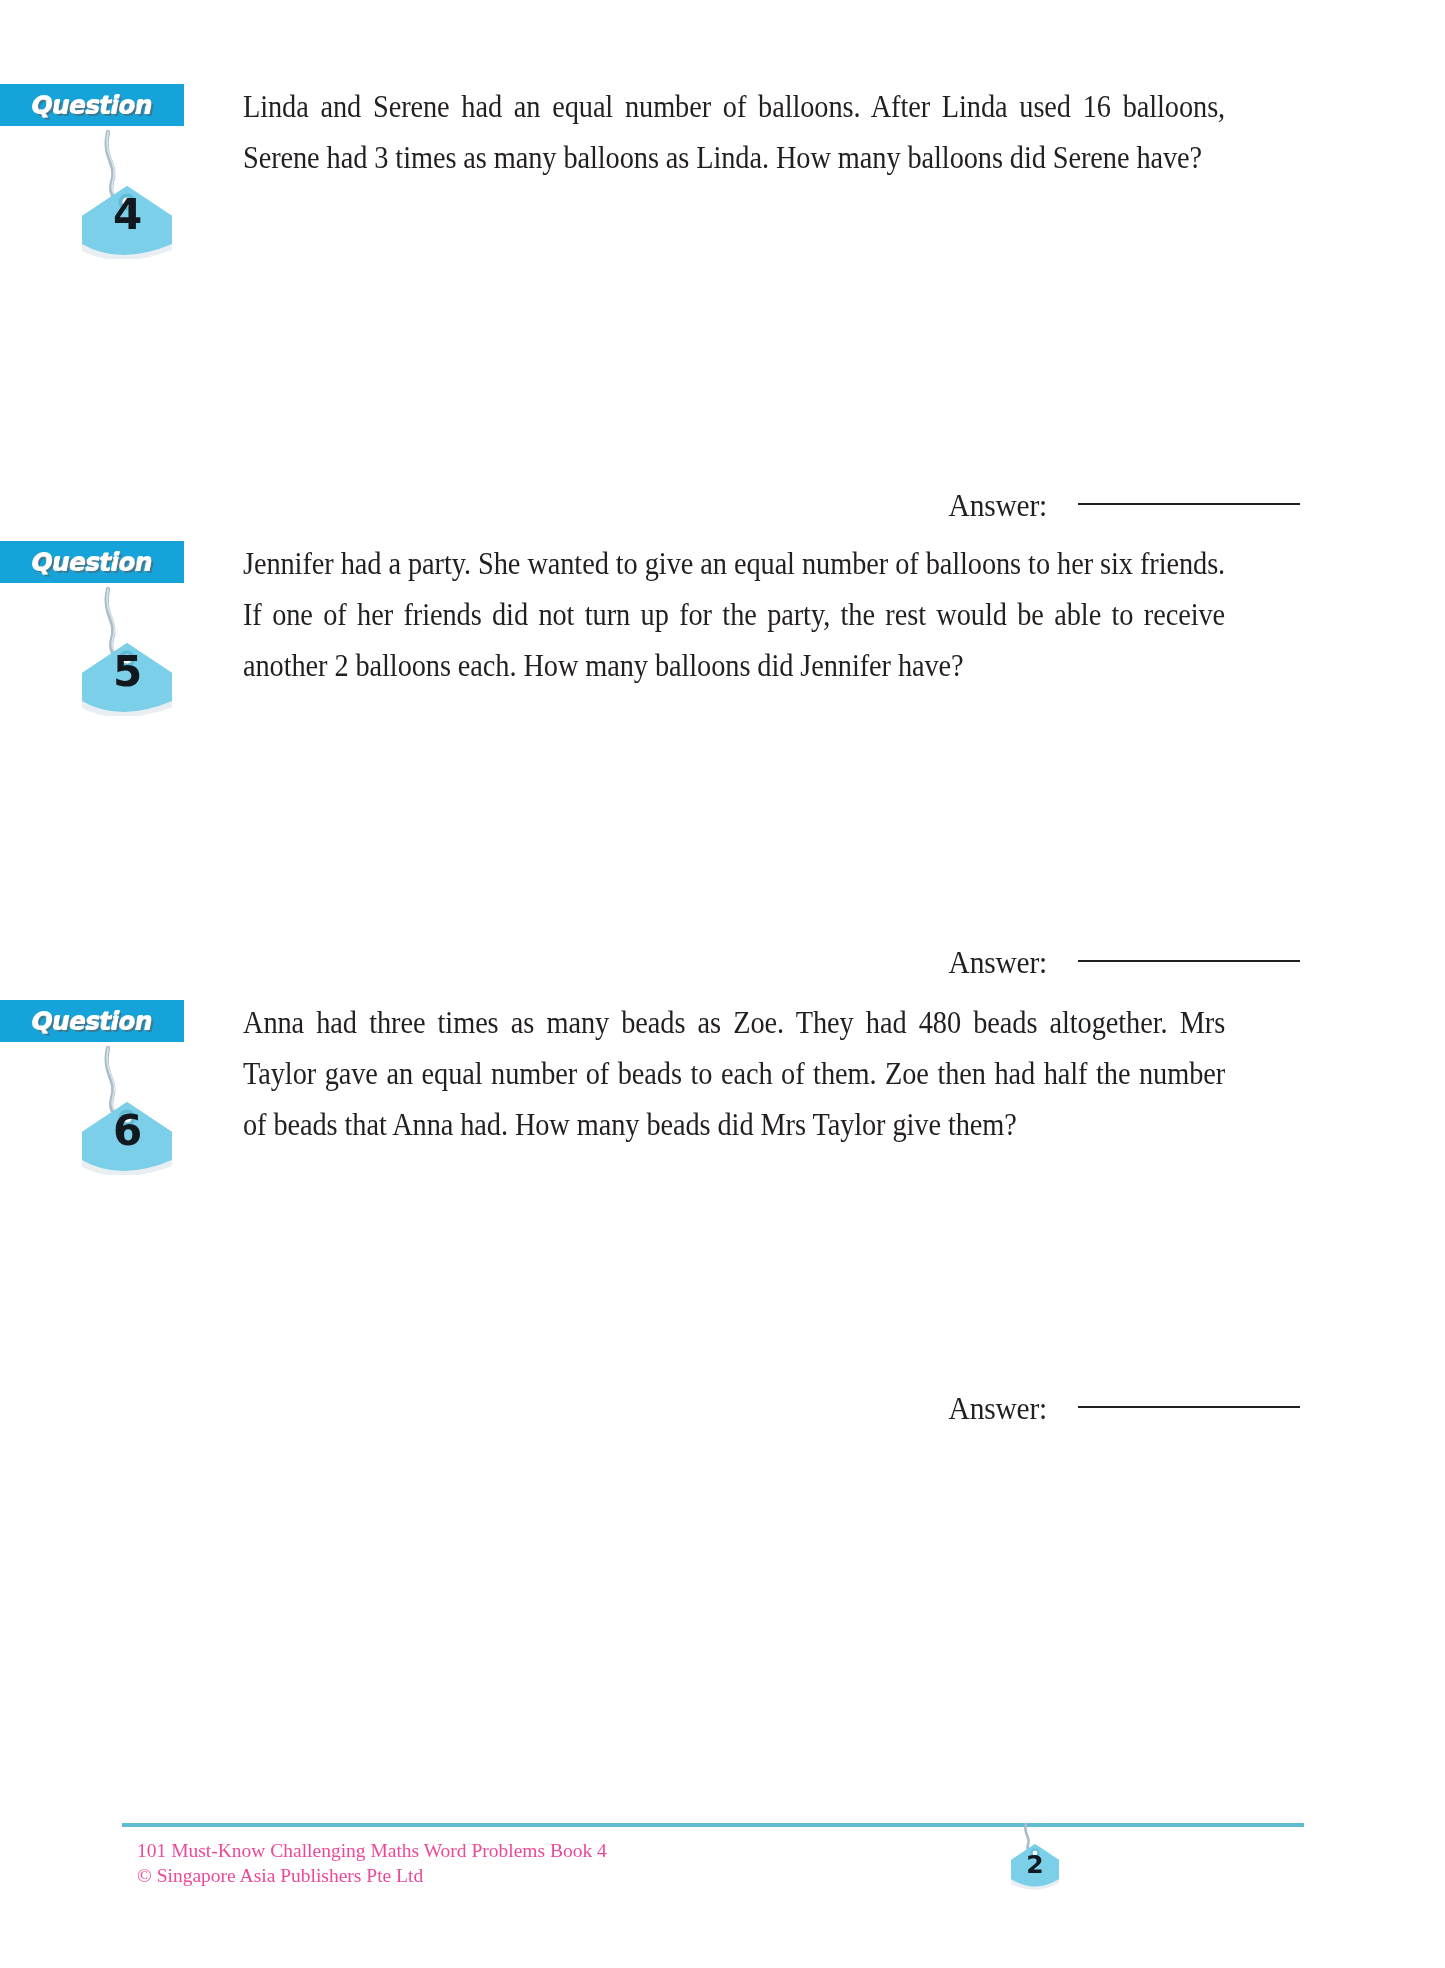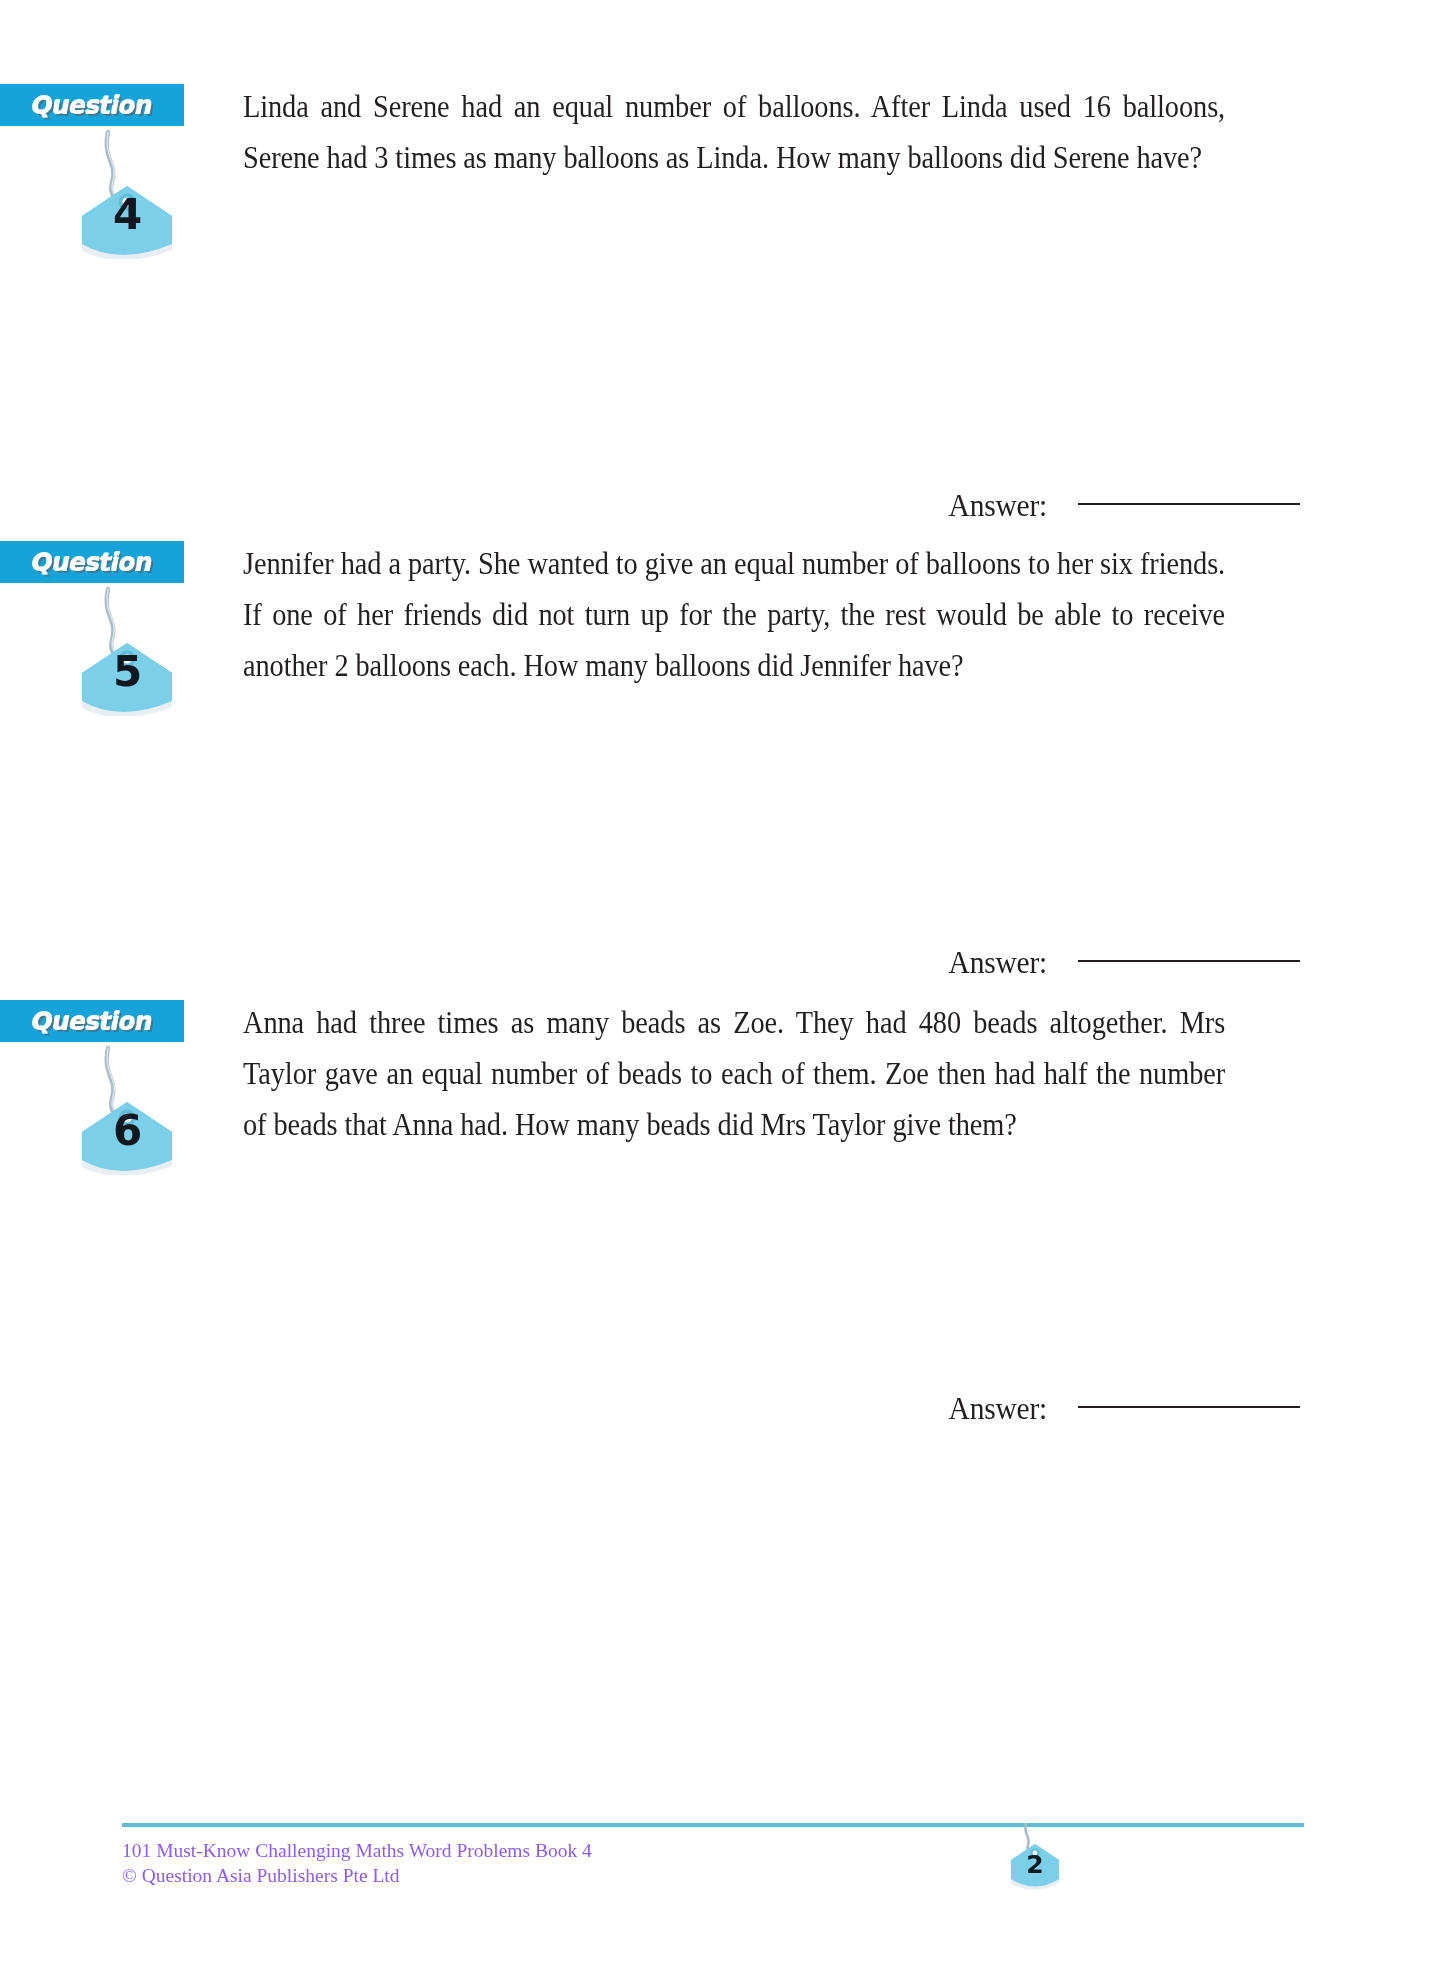--- a/index.html
+++ b/index.html
@@ -119,26 +119,26 @@
   .footer-rule {
     position: absolute;
     left: 122px;
     top: 1823px;
     width: 1182px;
     height: 4px;
     background: #5fbcd3;
   }
   .footer-text {
     position: absolute;
-    left: 122px;
+    left: 137px;
     top: 1838px;
     font-family: "Liberation Serif", serif;
     font-size: 19.5px;
     line-height: 25px;
-    color: #8b5cf6;
+    color: #ec4899;
   }
   .footer-line { white-space: nowrap; }
 
   .page-tag-wrap {
     position: absolute;
     left: 1001px;
     top: 1822px;
     width: 68px;
     height: 72px;
   }
@@ -237,21 +237,21 @@
     <div class="answer-row" style="top:391px;">
       <span class="answer-label">Answer:</span>
       <span class="answer-rule"></span>
     </div>
   </div>
 
   <div class="footer-rule"></div>
 
   <div class="footer-text">
     <div class="footer-line">101 Must-Know Challenging Maths Word Problems Book 4</div>
-    <div class="footer-line">© Question Asia Publishers Pte Ltd</div>
+    <div class="footer-line">© Singapore Asia Publishers Pte Ltd</div>
   </div>
 
   <div class="page-tag-wrap">
     <svg width="68" height="72" viewBox="0 0 68 72">
       <path d="M25 2 C 22 12, 30 15, 27 23 C 25 29, 30 32, 33 33" fill="none" stroke="#a9bcc8" stroke-width="2.6" stroke-linecap="round"></path>
       <path d="M34 22 L58 38 L58 62 Q58 66, 54 66 L14 66 Q10 66, 10 62 L10 38 Z" fill="#7ccfe8"></path>
       <path d="M10 56 Q 34 72, 58 56 L58 68 L10 68 Z" fill="#ffffff"></path>
       <path d="M10 56 Q 34 70, 58 55 L58 61 Q 34 74, 10 62 Z" fill="#e8eef1"></path>
       <path d="M34 22 L58 38 L58 57 Q 34 72, 10 57 L10 38 Z" fill="#7ccfe8"></path>
       <circle cx="34" cy="31" r="4.6" fill="#62bcd9"></circle>

